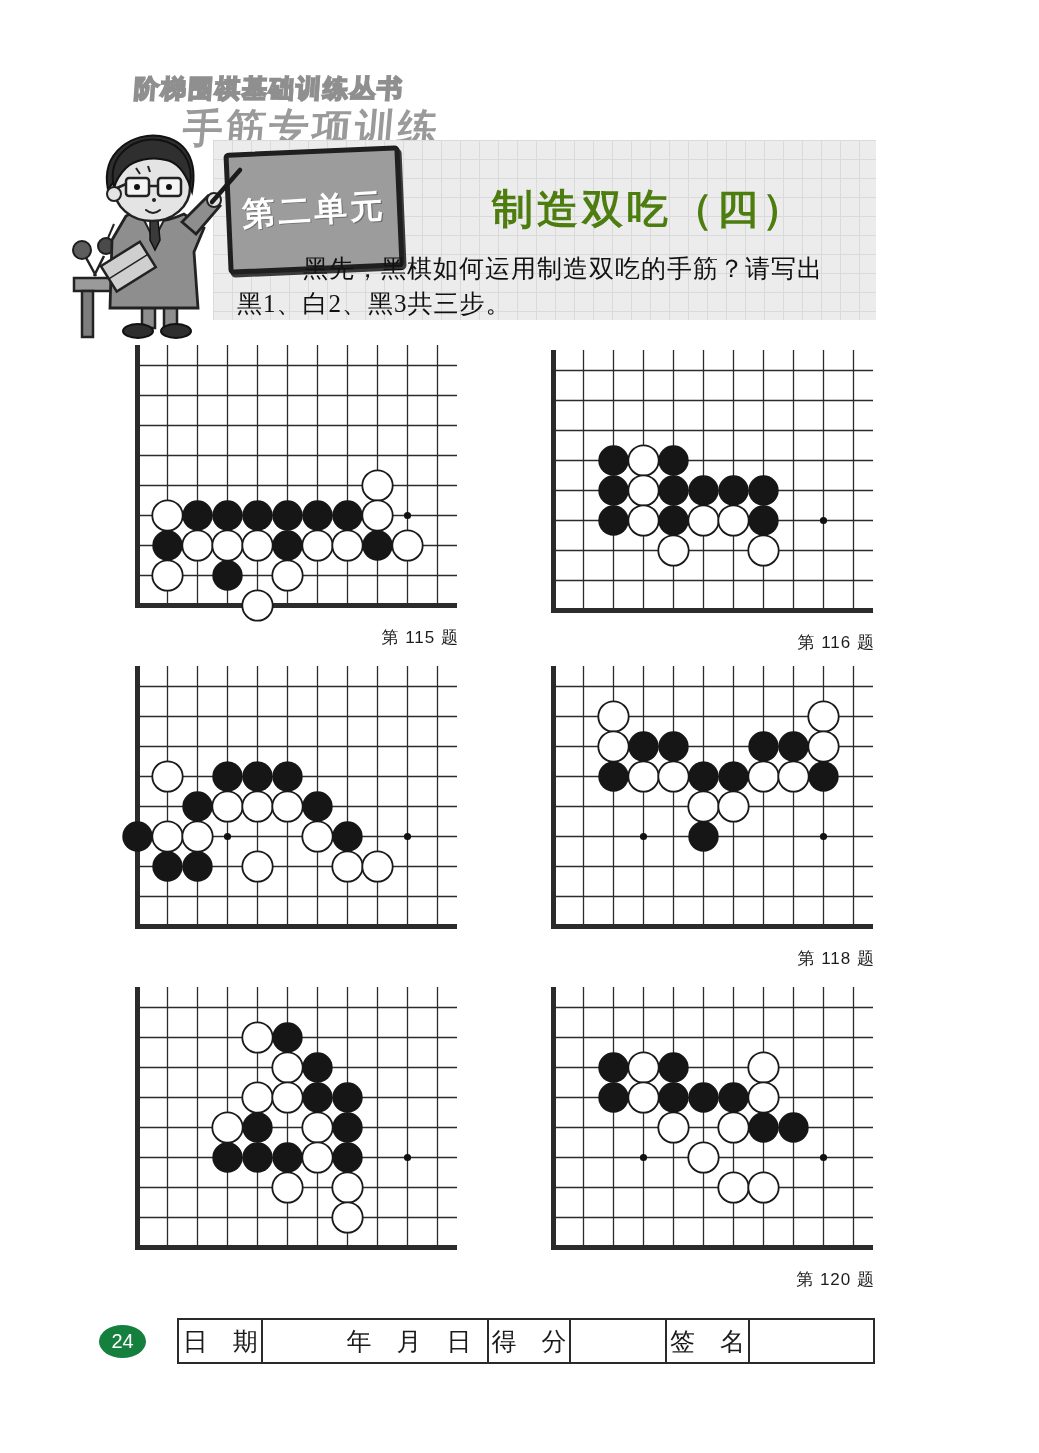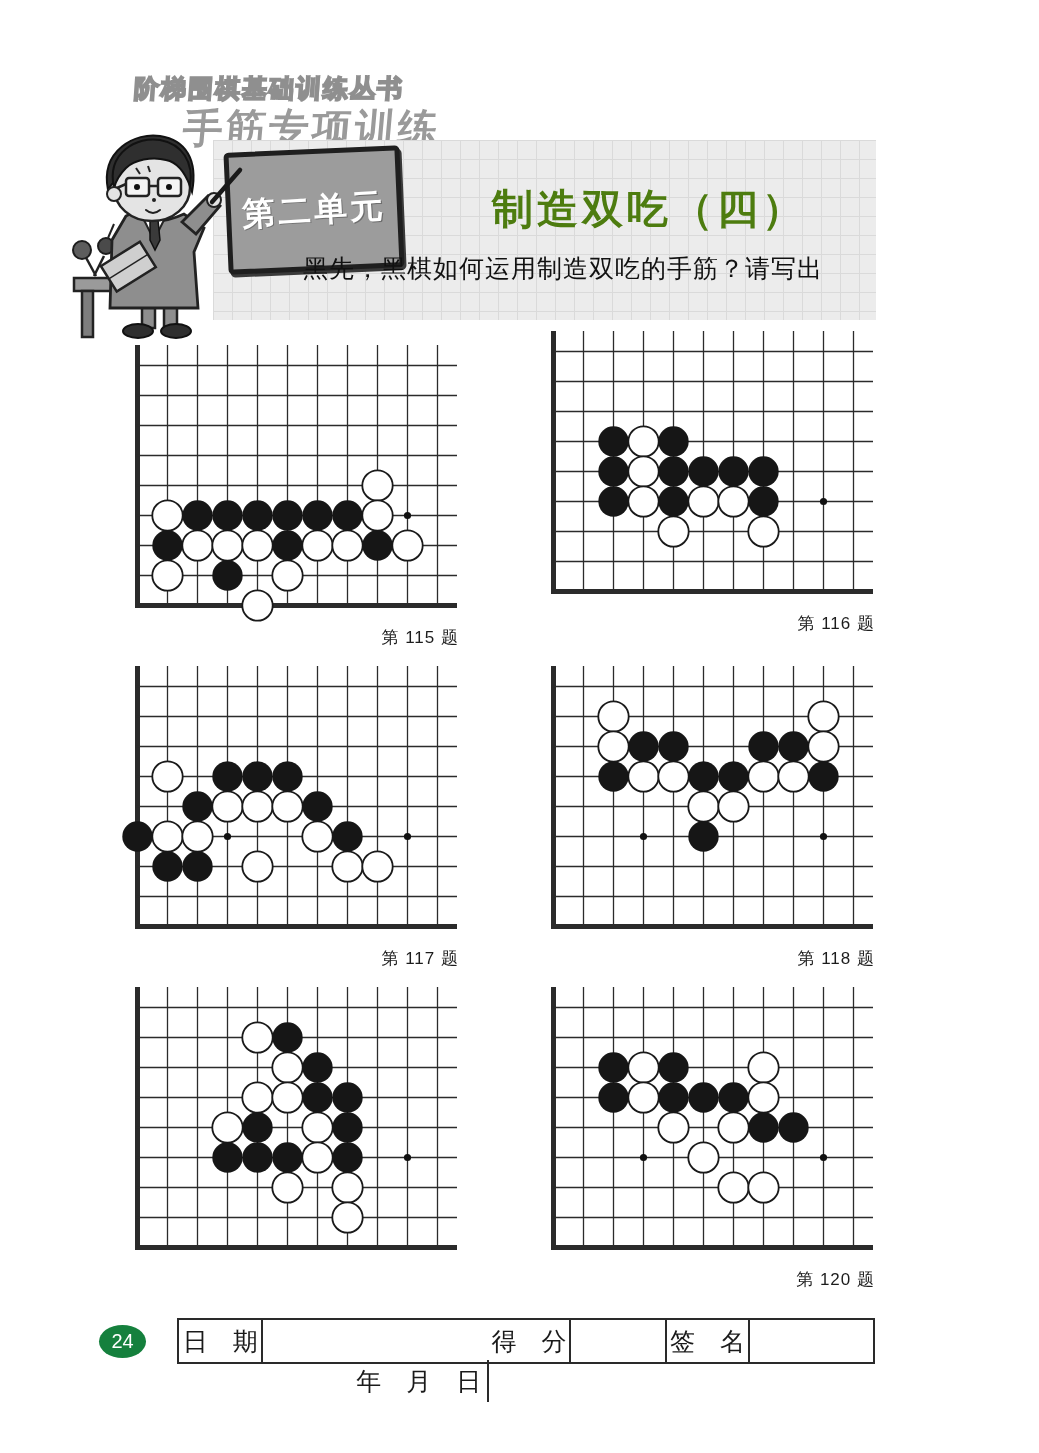--- a/index.html
+++ b/index.html
@@ -75,21 +75,21 @@
     position:absolute;left:177px;top:1318px;width:698px;height:46px;
     border:2px solid #2a2a2a;box-sizing:border-box;display:flex;
     background:#fff;
   }
   .score-cell{
     box-sizing:border-box;border-right:2px solid #2a2a2a;height:100%;
     display:flex;align-items:center;font-size:25px;color:#1a1a1a;
   }
   .score-cell:last-child{border-right:none;}
   .score-cell.c-label{justify-content:center;}
-  .score-cell.c-right{justify-content:flex-end;padding-right:6px;margin-top:40px;}
+  .score-cell.c-right{justify-content:flex-end;padding-right:16px;}
 </style>
 </head>
 <body>
 
 <div id="page">
 
   <div class="series-title">阶梯围棋基础训练丛书</div>
   <div class="subtitle">手筋专项训练</div>
 
   <div class="banner"></div>
@@ -140,20 +140,21 @@
     <circle cx="67" cy="59" r="3" fill="#111"></circle>
     <circle cx="99" cy="59" r="3" fill="#111"></circle>
     <line x1="66" y1="40" x2="70" y2="46" stroke="#222" stroke-width="2"></line>
     <line x1="78" y1="38" x2="80" y2="44" stroke="#222" stroke-width="2"></line>
     <circle cx="84" cy="72" r="2" fill="#222"></circle>
     <path d="M76,82 Q83,88 90,82" fill="none" stroke="#222" stroke-width="2" stroke-linecap="round"></path>
   </svg>
 
   <div class="lesson-title">制造双吃（四）</div>
   <div class="instr instr1">黑先，黑棋如何运用制造双吃的手筋？请写出</div>
+  <div class="instr instr2">黑1、白2、黑3共三步。</div>
 
   <div class="board-block" style="left:135px;top:345px;">
     <div><svg width="324" height="282" viewBox="0 0 324 282">
           <line x1="2.5" y1="0" x2="2.5" y2="263" stroke="#2b2b2b" stroke-width="5"></line>
           <line x1="32.5" y1="0" x2="32.5" y2="263" stroke="#2b2b2b" stroke-width="1.3"></line>
           <line x1="62.5" y1="0" x2="62.5" y2="263" stroke="#2b2b2b" stroke-width="1.3"></line>
           <line x1="92.5" y1="0" x2="92.5" y2="263" stroke="#2b2b2b" stroke-width="1.3"></line>
           <line x1="122.5" y1="0" x2="122.5" y2="263" stroke="#2b2b2b" stroke-width="1.3"></line>
           <line x1="152.5" y1="0" x2="152.5" y2="263" stroke="#2b2b2b" stroke-width="1.3"></line>
           <line x1="182.5" y1="0" x2="182.5" y2="263" stroke="#2b2b2b" stroke-width="1.3"></line>
@@ -189,21 +190,21 @@
           <circle cx="152.5" cy="170.5" r="15.2" fill="#161616"></circle>
           <circle cx="182.5" cy="170.5" r="15.2" fill="#161616"></circle>
           <circle cx="212.5" cy="170.5" r="15.2" fill="#161616"></circle>
           <circle cx="32.5" cy="200.5" r="15.2" fill="#161616"></circle>
           <circle cx="152.5" cy="200.5" r="15.2" fill="#161616"></circle>
           <circle cx="242.5" cy="200.5" r="15.2" fill="#161616"></circle>
           <circle cx="92.5" cy="230.5" r="15.2" fill="#161616"></circle>
         </svg></div>
     <div class="board-caption">第 115 题</div>
   </div>
-  <div class="board-block" style="left:551px;top:331px;">
+  <div class="board-block" style="left:551px;top:350px;">
     <div><svg width="324" height="282" viewBox="0 0 324 282">
           <line x1="2.5" y1="0" x2="2.5" y2="263" stroke="#2b2b2b" stroke-width="5"></line>
           <line x1="32.5" y1="0" x2="32.5" y2="263" stroke="#2b2b2b" stroke-width="1.3"></line>
           <line x1="62.5" y1="0" x2="62.5" y2="263" stroke="#2b2b2b" stroke-width="1.3"></line>
           <line x1="92.5" y1="0" x2="92.5" y2="263" stroke="#2b2b2b" stroke-width="1.3"></line>
           <line x1="122.5" y1="0" x2="122.5" y2="263" stroke="#2b2b2b" stroke-width="1.3"></line>
           <line x1="152.5" y1="0" x2="152.5" y2="263" stroke="#2b2b2b" stroke-width="1.3"></line>
           <line x1="182.5" y1="0" x2="182.5" y2="263" stroke="#2b2b2b" stroke-width="1.3"></line>
           <line x1="212.5" y1="0" x2="212.5" y2="263" stroke="#2b2b2b" stroke-width="1.3"></line>
           <line x1="242.5" y1="0" x2="242.5" y2="263" stroke="#2b2b2b" stroke-width="1.3"></line>
@@ -276,21 +277,20 @@
           <circle cx="92.5" cy="110.5" r="15.2" fill="#161616"></circle>
           <circle cx="122.5" cy="110.5" r="15.2" fill="#161616"></circle>
           <circle cx="152.5" cy="110.5" r="15.2" fill="#161616"></circle>
           <circle cx="62.5" cy="140.5" r="15.2" fill="#161616"></circle>
           <circle cx="182.5" cy="140.5" r="15.2" fill="#161616"></circle>
           <circle cx="2.5" cy="170.5" r="15.2" fill="#161616"></circle>
           <circle cx="212.5" cy="170.5" r="15.2" fill="#161616"></circle>
           <circle cx="32.5" cy="200.5" r="15.2" fill="#161616"></circle>
           <circle cx="62.5" cy="200.5" r="15.2" fill="#161616"></circle>
         </svg></div>
-    <div class="board-caption">第 117 题</div>
   </div>
   <div class="board-block" style="left:551px;top:666px;">
     <div><svg width="324" height="282" viewBox="0 0 324 282">
           <line x1="2.5" y1="0" x2="2.5" y2="263" stroke="#2b2b2b" stroke-width="5"></line>
           <line x1="32.5" y1="0" x2="32.5" y2="263" stroke="#2b2b2b" stroke-width="1.3"></line>
           <line x1="62.5" y1="0" x2="62.5" y2="263" stroke="#2b2b2b" stroke-width="1.3"></line>
           <line x1="92.5" y1="0" x2="92.5" y2="263" stroke="#2b2b2b" stroke-width="1.3"></line>
           <line x1="122.5" y1="0" x2="122.5" y2="263" stroke="#2b2b2b" stroke-width="1.3"></line>
           <line x1="152.5" y1="0" x2="152.5" y2="263" stroke="#2b2b2b" stroke-width="1.3"></line>
           <line x1="182.5" y1="0" x2="182.5" y2="263" stroke="#2b2b2b" stroke-width="1.3"></line>

